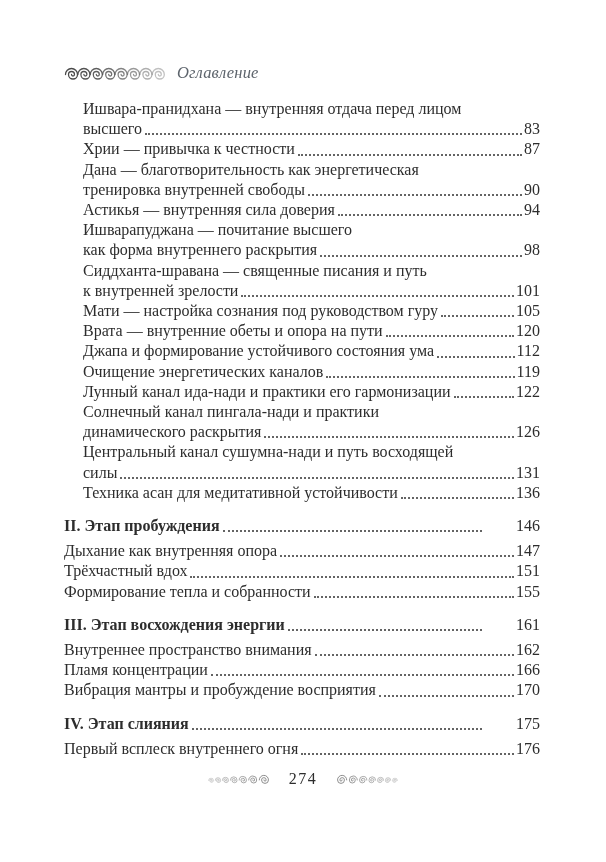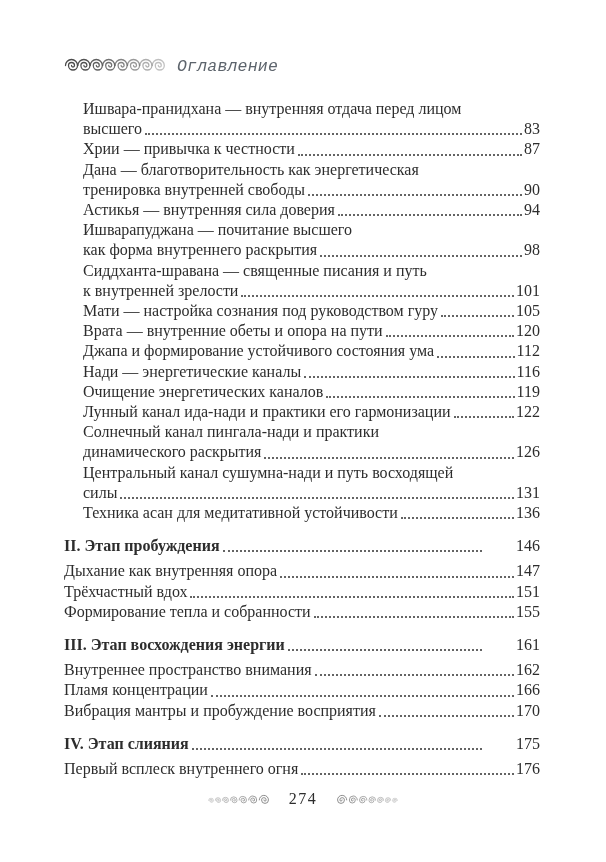--- a/index.html
+++ b/index.html
@@ -16,23 +16,22 @@
     background:#ffffff;
     font-family:"Liberation Serif","DejaVu Serif",serif;
     color:var(--text);
     overflow:hidden;
     box-sizing:border-box;
   }
   .hdr{
     margin:57px 66px 0 64px;
     height:26px;
     display:flex;
-    align-items:flex-start;
+    align-items:flex-end;
     gap:11px;
-    font-family:Liberation Mono, monospace;
   }
   .hdr-title{
     font-style:italic;
     font-size:16.5px;
     color:var(--muted);
     letter-spacing:.2px;
   }
   .toc{margin:16px 66px 0 64px;}
   .toc-row{margin:0;}
   .toc-row.sub{padding-left:19px;}
@@ -162,27 +161,20 @@
           <span class="ttl">Врата — внутренние обеты и опора на пути</span>
           <span class="dots"></span>
           <span class="pg">120</span>
         </div>
       </div>
       <div class="toc-row sub">
         <div class="toc-line">
           <span class="ttl">Джапа и формирование устойчивого состояния ума</span>
           <span class="dots"></span>
           <span class="pg">112</span>
-        </div>
-      </div>
-      <div class="toc-row sub">
-        <div class="toc-line">
-          <span class="ttl">Нади — энергетические каналы</span>
-          <span class="dots"></span>
-          <span class="pg">116</span>
         </div>
       </div>
       <div class="toc-row sub">
         <div class="toc-line">
           <span class="ttl">Очищение энергетических каналов</span>
           <span class="dots"></span>
           <span class="pg">119</span>
         </div>
       </div>
       <div class="toc-row sub">

